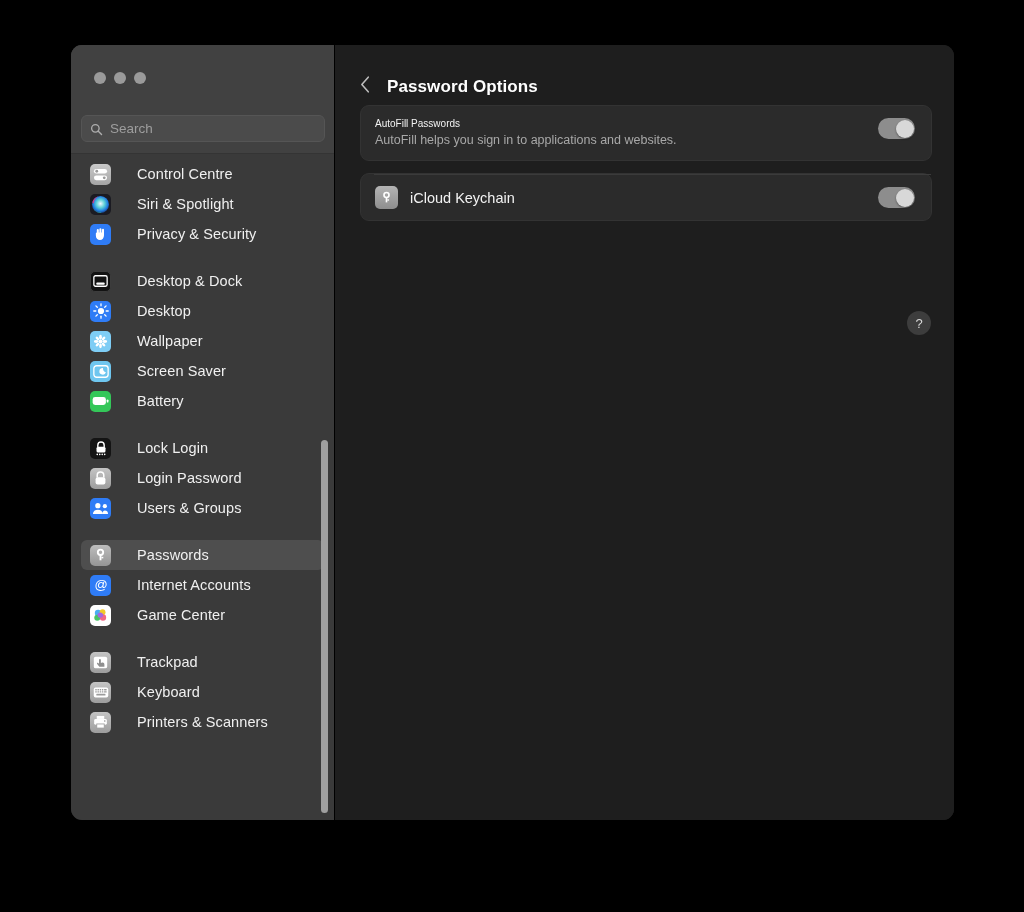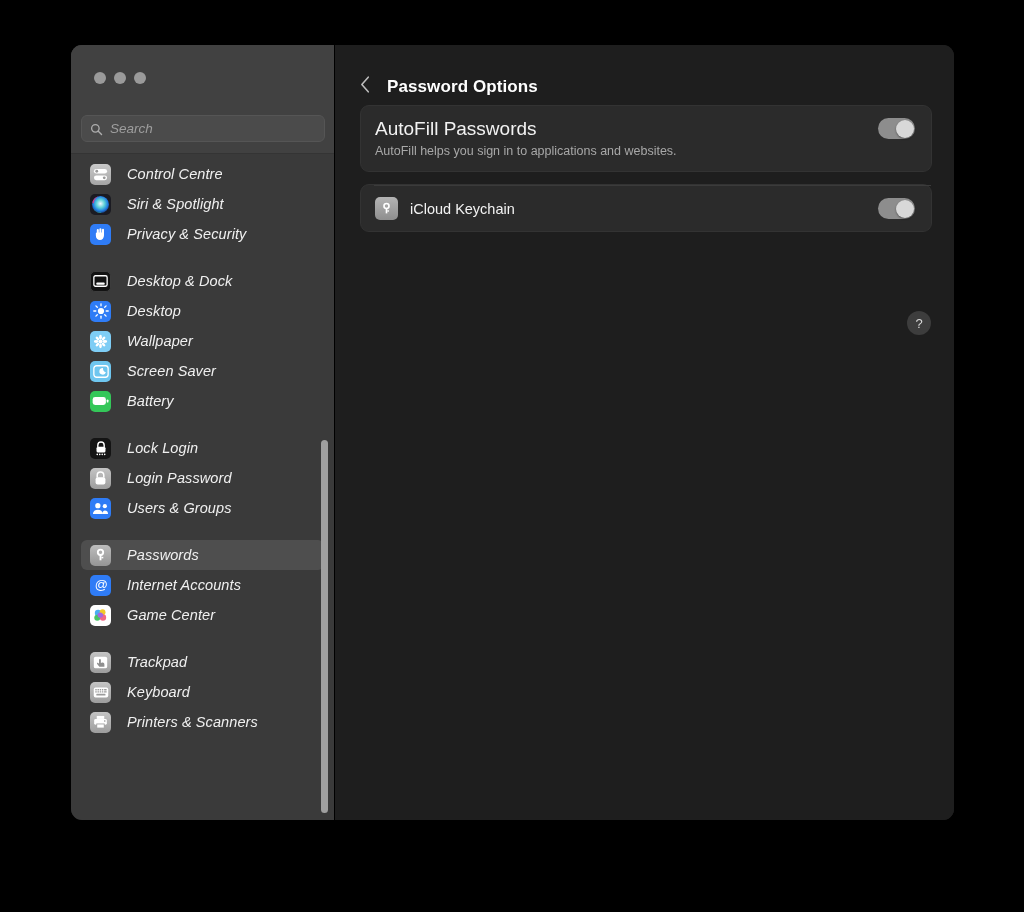--- a/index.html
+++ b/index.html
@@ -63,43 +63,41 @@
     padding-left: 8px;
     gap: 7px;
   }
   .search-icon { width: 13px; height: 13px; flex: 0 0 13px; opacity: .75; }
   .search-input {
     background: transparent; border: 0; outline: 0;
     color: #e8e8e8;
     font-family: "Liberation Sans", sans-serif;
     font-size: 13.5px;
     width: 200px;
-    font-style: italic;
   }
   .search-input::placeholder { color: #9e9e9e; }
 
   
   .side-list {
     position: absolute;
     top: 110px; left: 0;
     width: 264px;
     height: 665px;
     padding-top: 4px;
     overflow: hidden;
   }
   .side-row {
     height: 30px;
     margin: 0 11px 0 10px;
     border-radius: 6px;
     display: flex;
     align-items: center;
-    gap: 16px;
+    gap: 26px;
     padding-left: 9px;
     position: relative;
-    font-style: italic;
   }
   .side-row.selected { background: #4e4e4e; }
   .side-label {
     font-size: 14.5px;
     color: #f0f0f0;
     letter-spacing: .1px;
     white-space: nowrap;
   }
   .gap { height: 17px; }
 
@@ -157,21 +155,21 @@
   }
   .card + .card { margin-top: 12px; }
 
   .autofill-row {
     display: flex;
     align-items: flex-start;
     justify-content: space-between;
     padding: 12px 16px 13px 14px;
   }
   .af-texts { display: flex; flex-direction: column; gap: 4px; }
-  .af-title { font-size: 19px; color: #f2f2f2; }
+  .af-title { font-size: 10px; color: #f2f2f2; }
   .af-sub { font-size: 12.5px; color: #a8a8a8; text-align: center; }
 
   .section-title {
     font-size: 14.5px;
     color: #f2f2f2;
     padding: 13px 0 12px 14px;
   }
   .divider {
     height: 1px;
     background: #3b3b3b;

